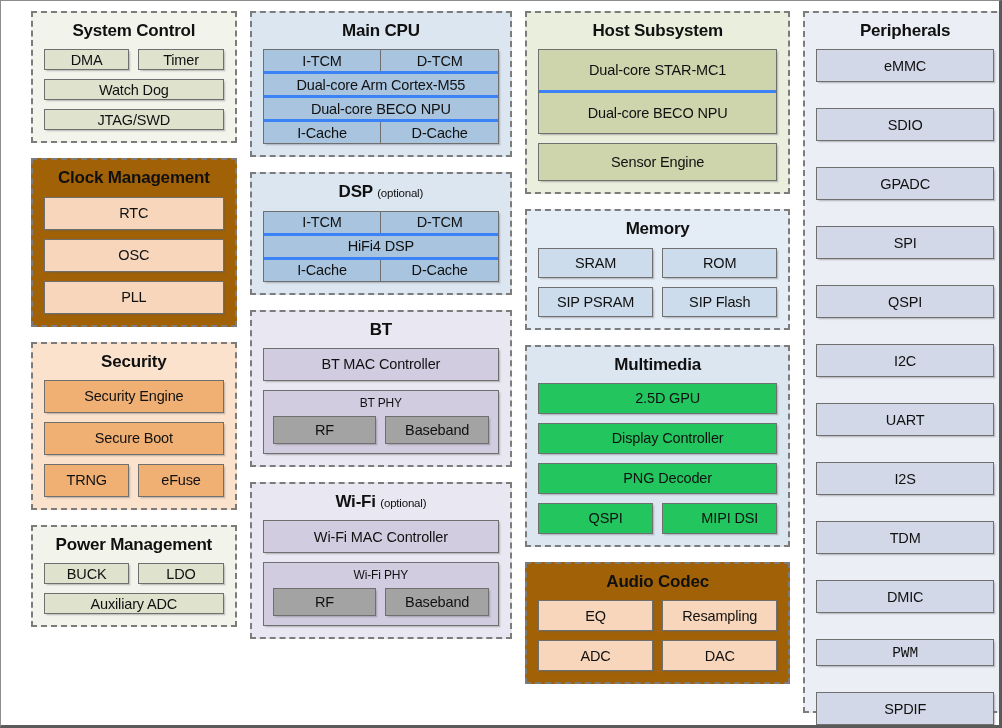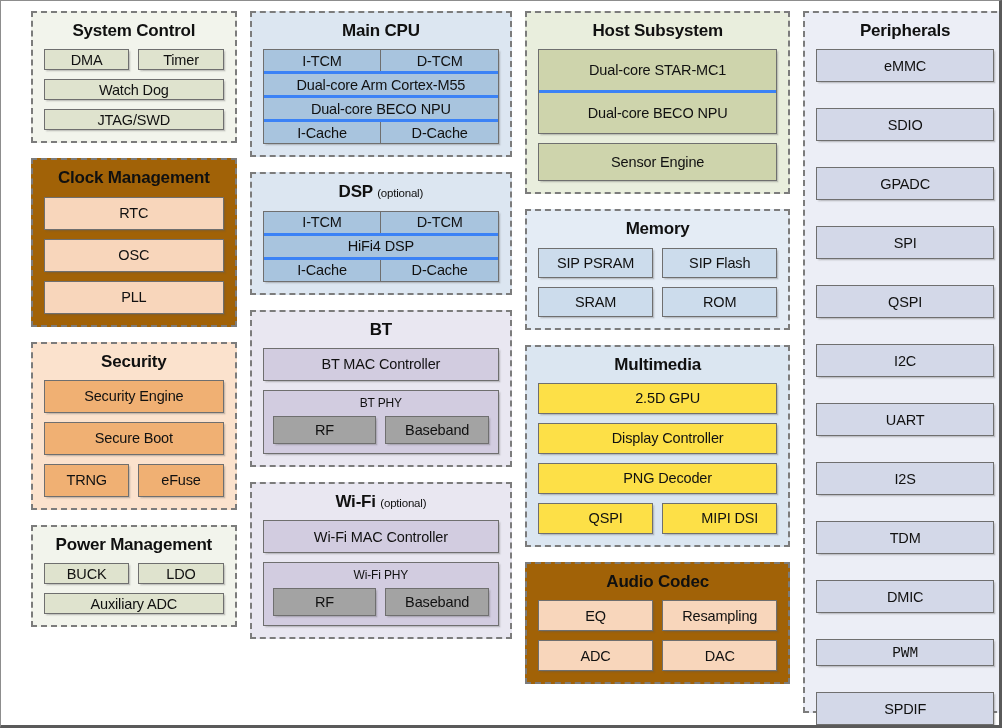--- a/index.html
+++ b/index.html
@@ -177,21 +177,21 @@
   .theme-blue .fused  { background: #a8c4de; }
 
   
   .theme-bluelight        { background: #e4ecf5; border-color: #7c7c7c; }
   .theme-bluelight .block,
   .theme-bluelight .fused { background: #ccdcec; }
 
   
   .theme-bluestrong        { background: #dbe6f1; border-color: #7c7c7c; }
   .theme-bluestrong .block,
-  .theme-bluestrong .fused { background: #fde047; padding-left: 20px; }
+  .theme-bluestrong .fused { background: #22c55e; padding-left: 20px; }
 
   
   .theme-lavender        { background: #e9e7f1; border-color: #7c7c7c; }
   .theme-lavender .block,
   .theme-lavender .phy   { background: #d2cce0; }
   .theme-lavender .phy .block { background: #a3a3a3; }
 
   
   .theme-peri        { background: #eceef6; border-color: #7c7c7c; }
   .theme-peri .block { background: #d3d8e8; }
@@ -341,26 +341,26 @@
             </div>
           </div>
           <div class="block h38">Sensor Engine</div>
         </div>
       </div>
 
       <div class="group theme-bluelight">
         <div class="group-title">Memory</div>
         <div class="stack">
           <div class="row">
+            <div class="block h30">SRAM</div>
+            <div class="block h30">ROM</div>
+          </div>
+          <div class="row">
             <div class="block h30">SIP PSRAM</div>
             <div class="block h30">SIP Flash</div>
-          </div>
-          <div class="row">
-            <div class="block h30">SRAM</div>
-            <div class="block h30">ROM</div>
           </div>
         </div>
       </div>
 
       <div class="group theme-bluestrong">
         <div class="group-title">Multimedia</div>
         <div class="stack">
           <div class="block h31">2.5D GPU</div>
           <div class="block h31">Display Controller</div>
           <div class="block h31">PNG Decoder</div>

